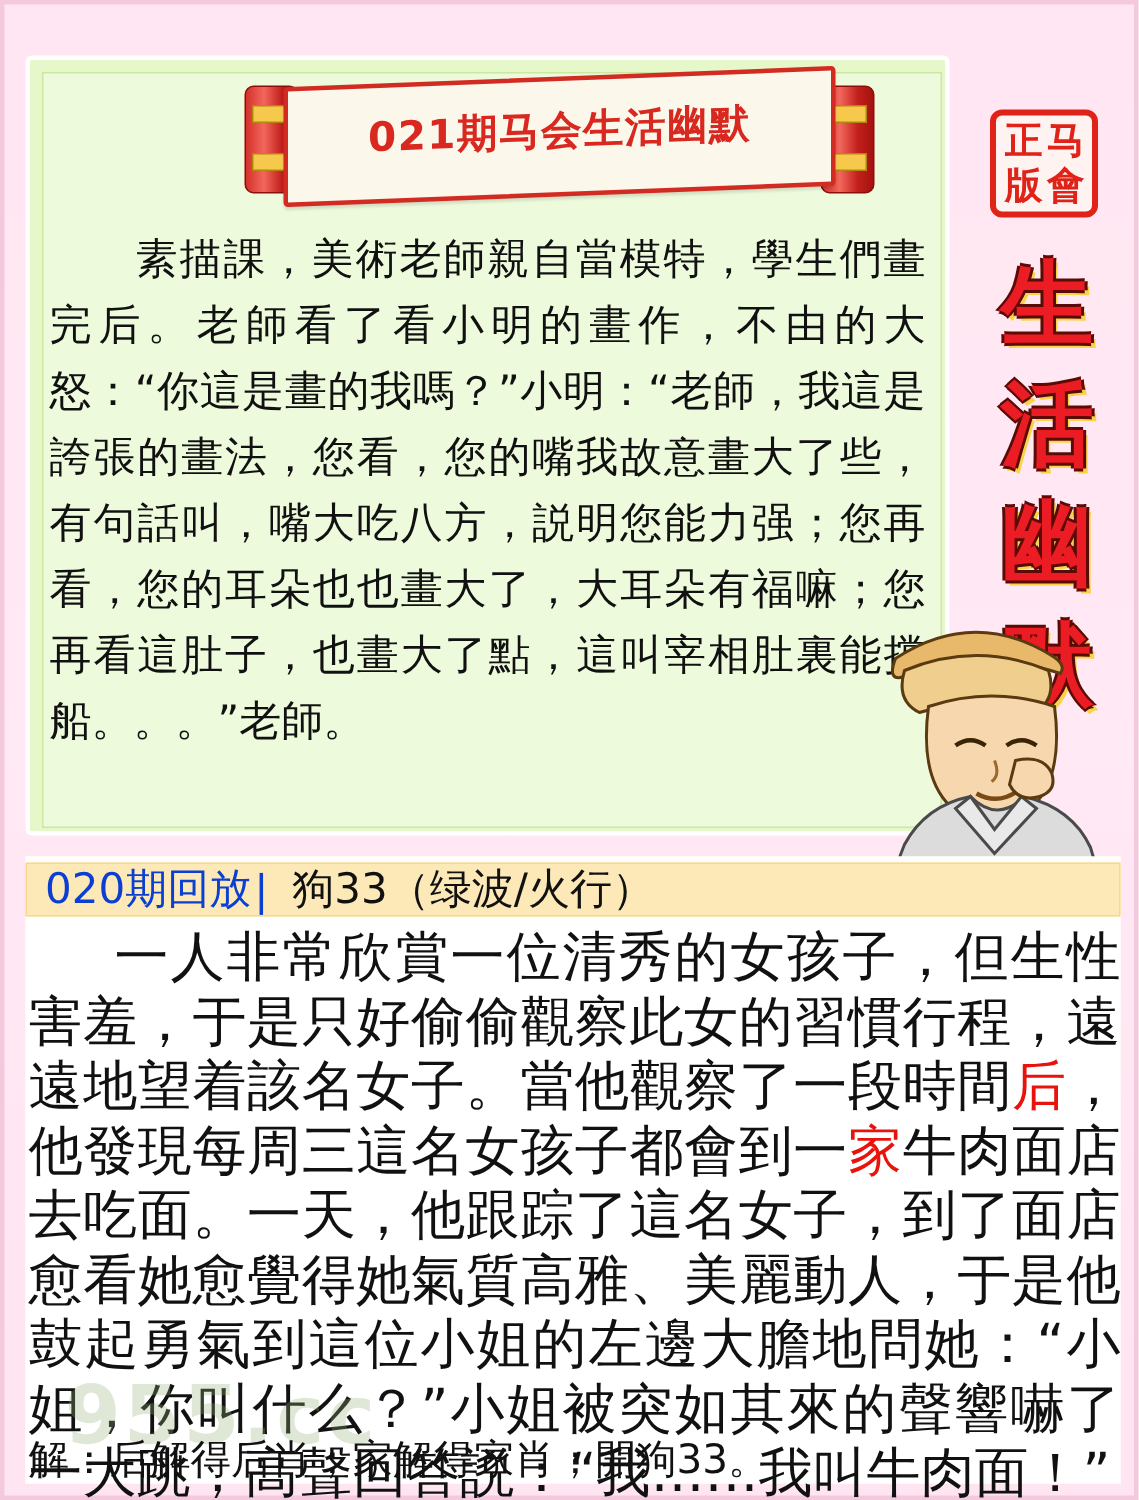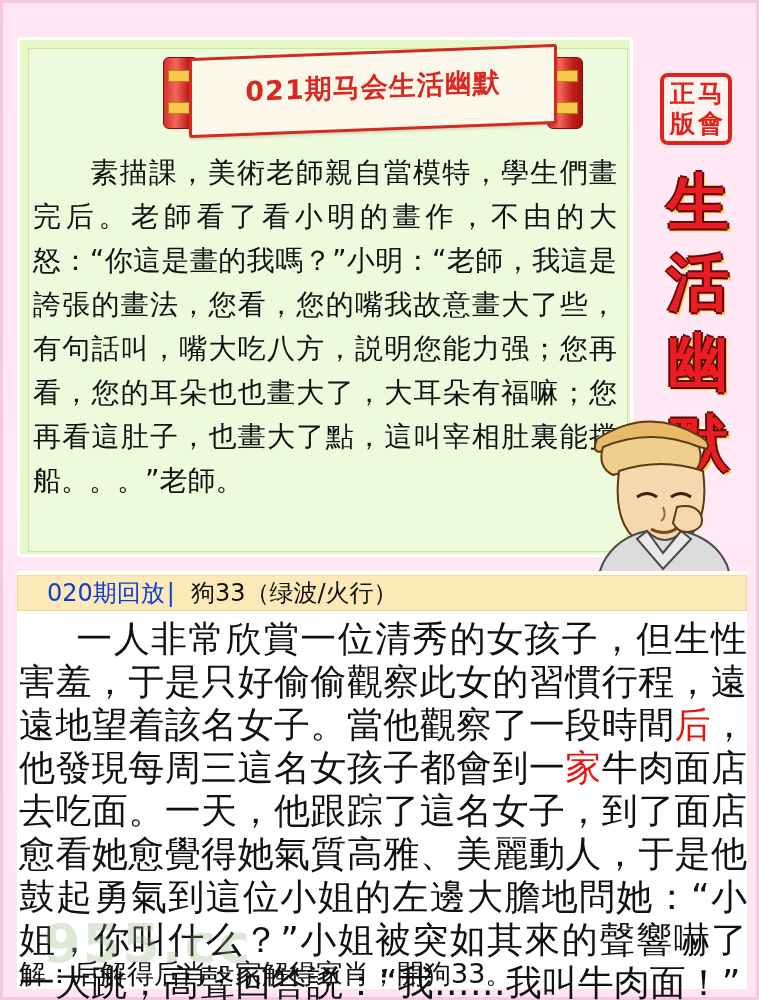--- a/index.html
+++ b/index.html
@@ -180,22 +180,22 @@
     position: absolute;
     left: 14px;
     top: 572px;
     width: 730px;
     height: 36px;
     background: #fde9b8;
     box-sizing: border-box;
     border: 1px solid #f6d98c;
     display: flex;
     align-items: center;
-    padding-left: 29px;
-    font-size: 24px;
+    padding-left: 12px;
+    font-size: 28px;
     font-family: "DejaVu Sans", sans-serif;
     color: #0a3fd1;
     white-space: nowrap;
   }
   .subhead .sep { margin: 0 2px; color:#0a3fd1; }
   .subhead .blk { color: #111; margin-left: 14px; }
   .subhead .special { color: #0a3fd1; }
 
   .bottom-text {
     position: absolute;

